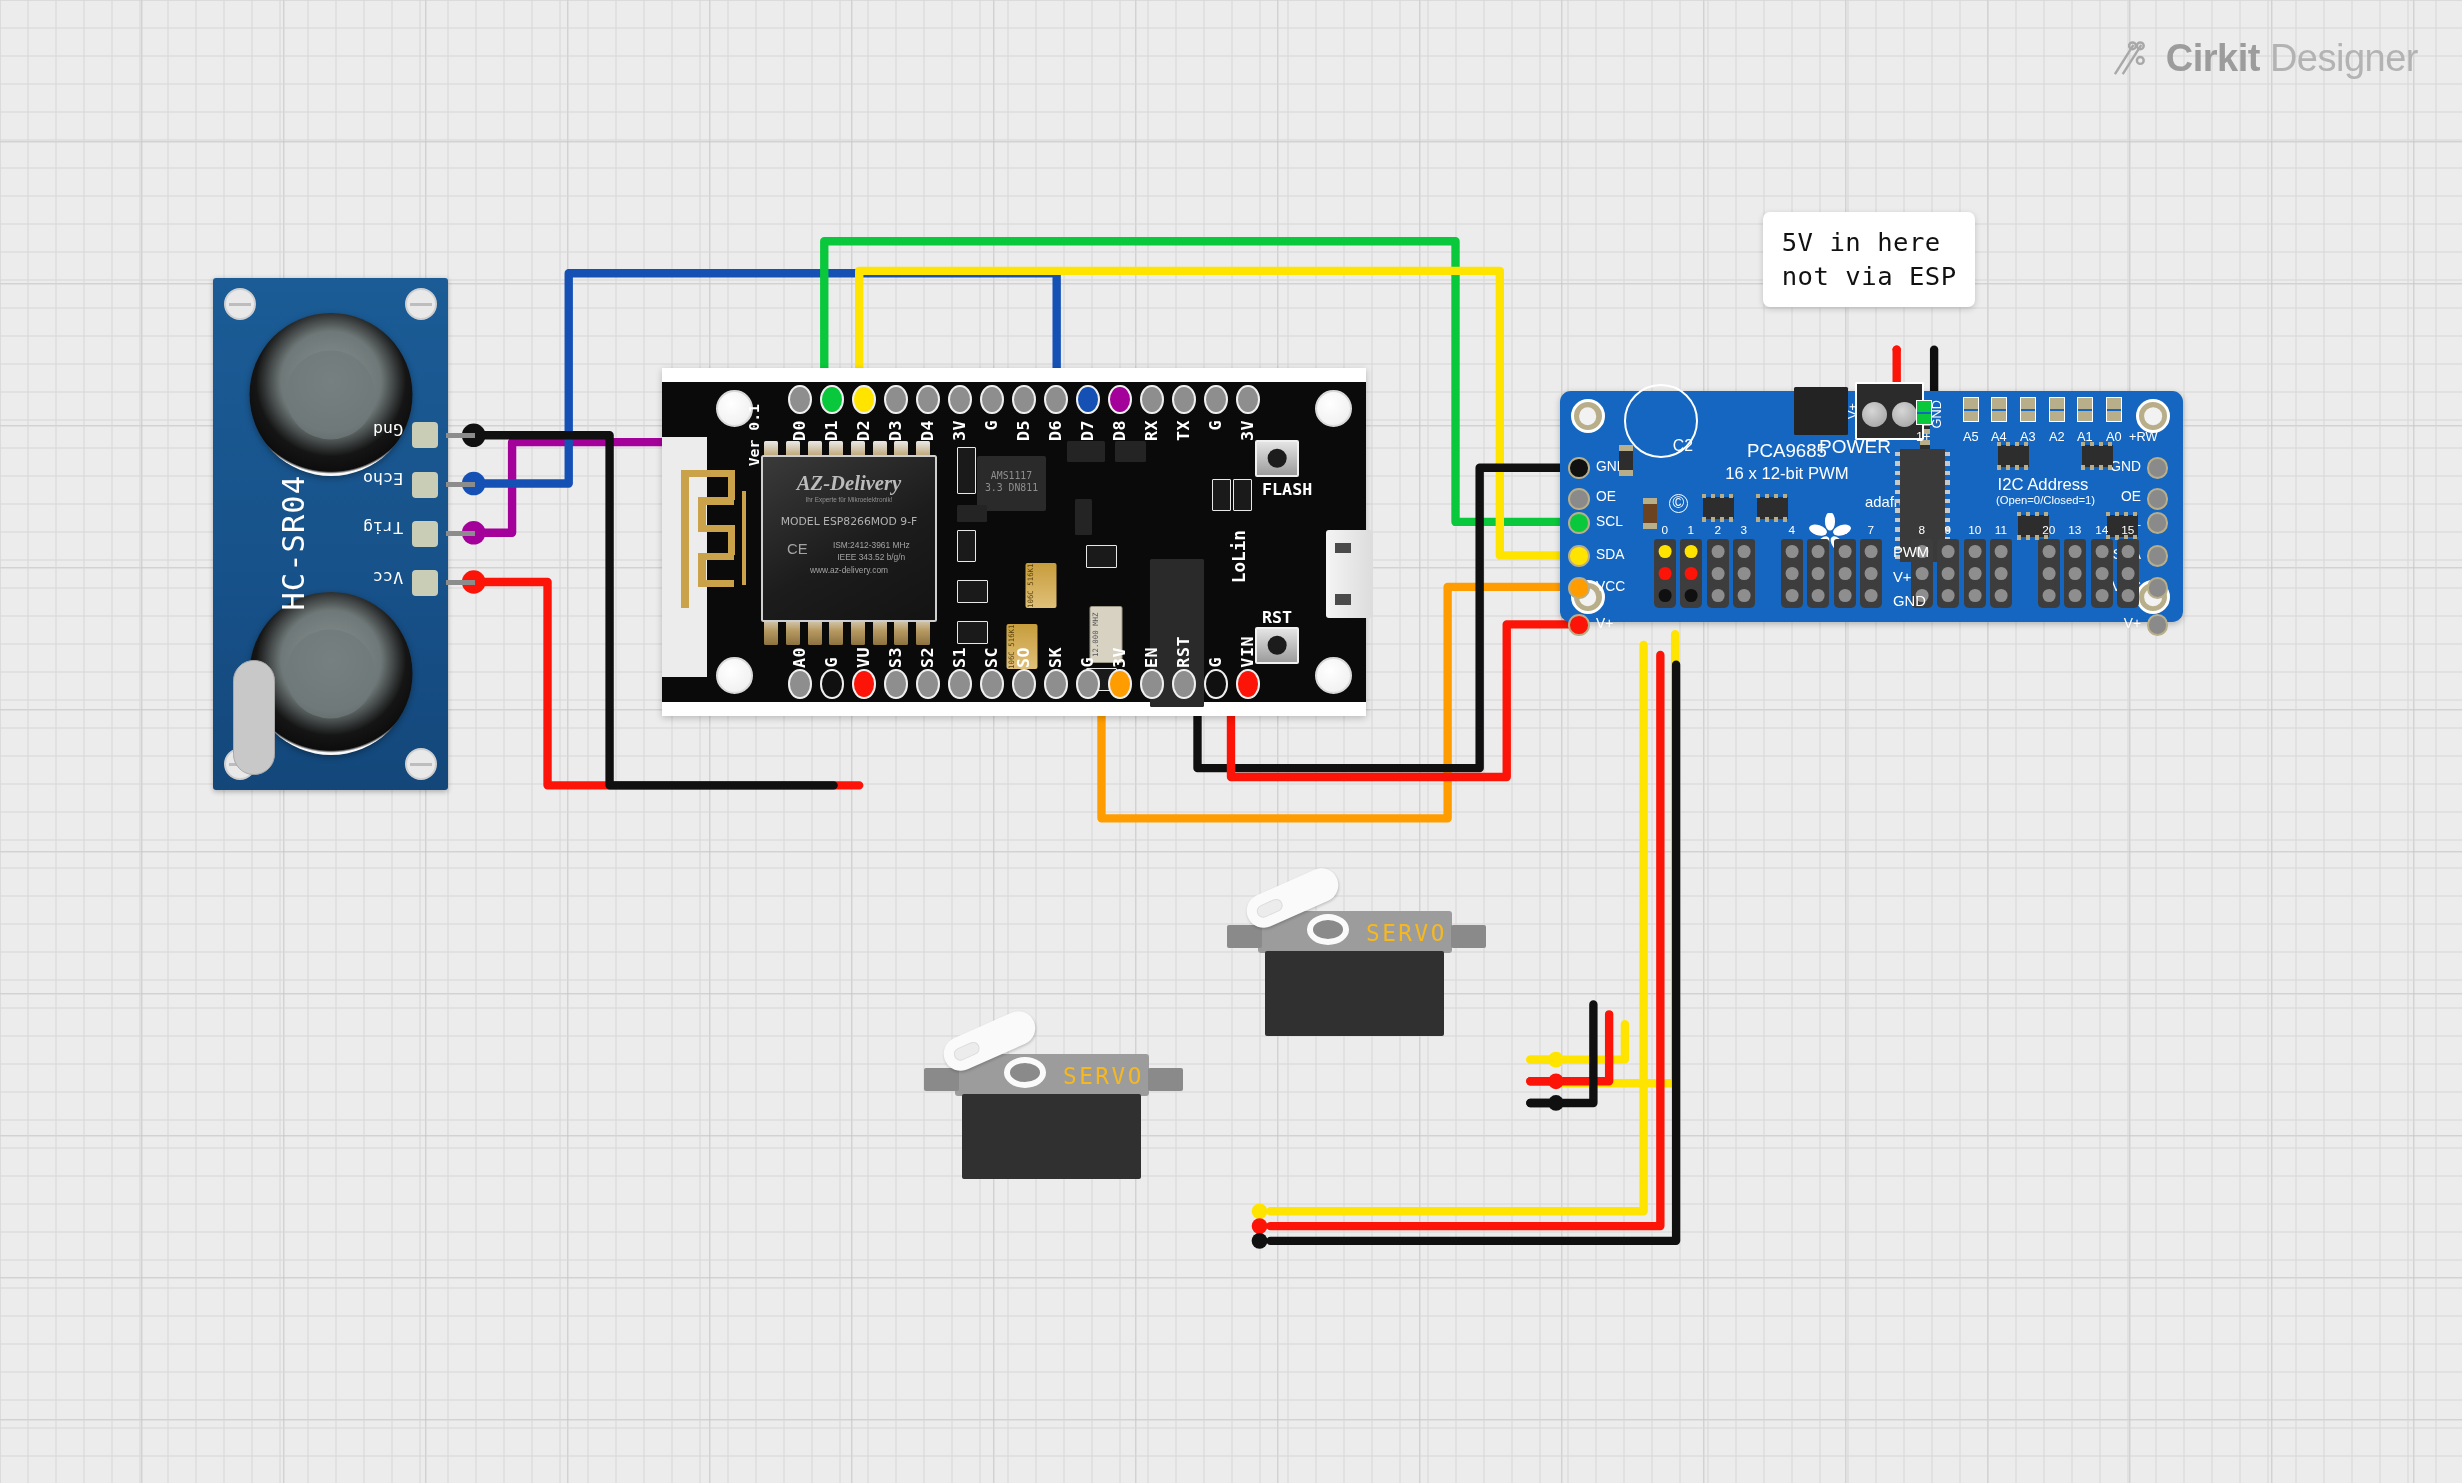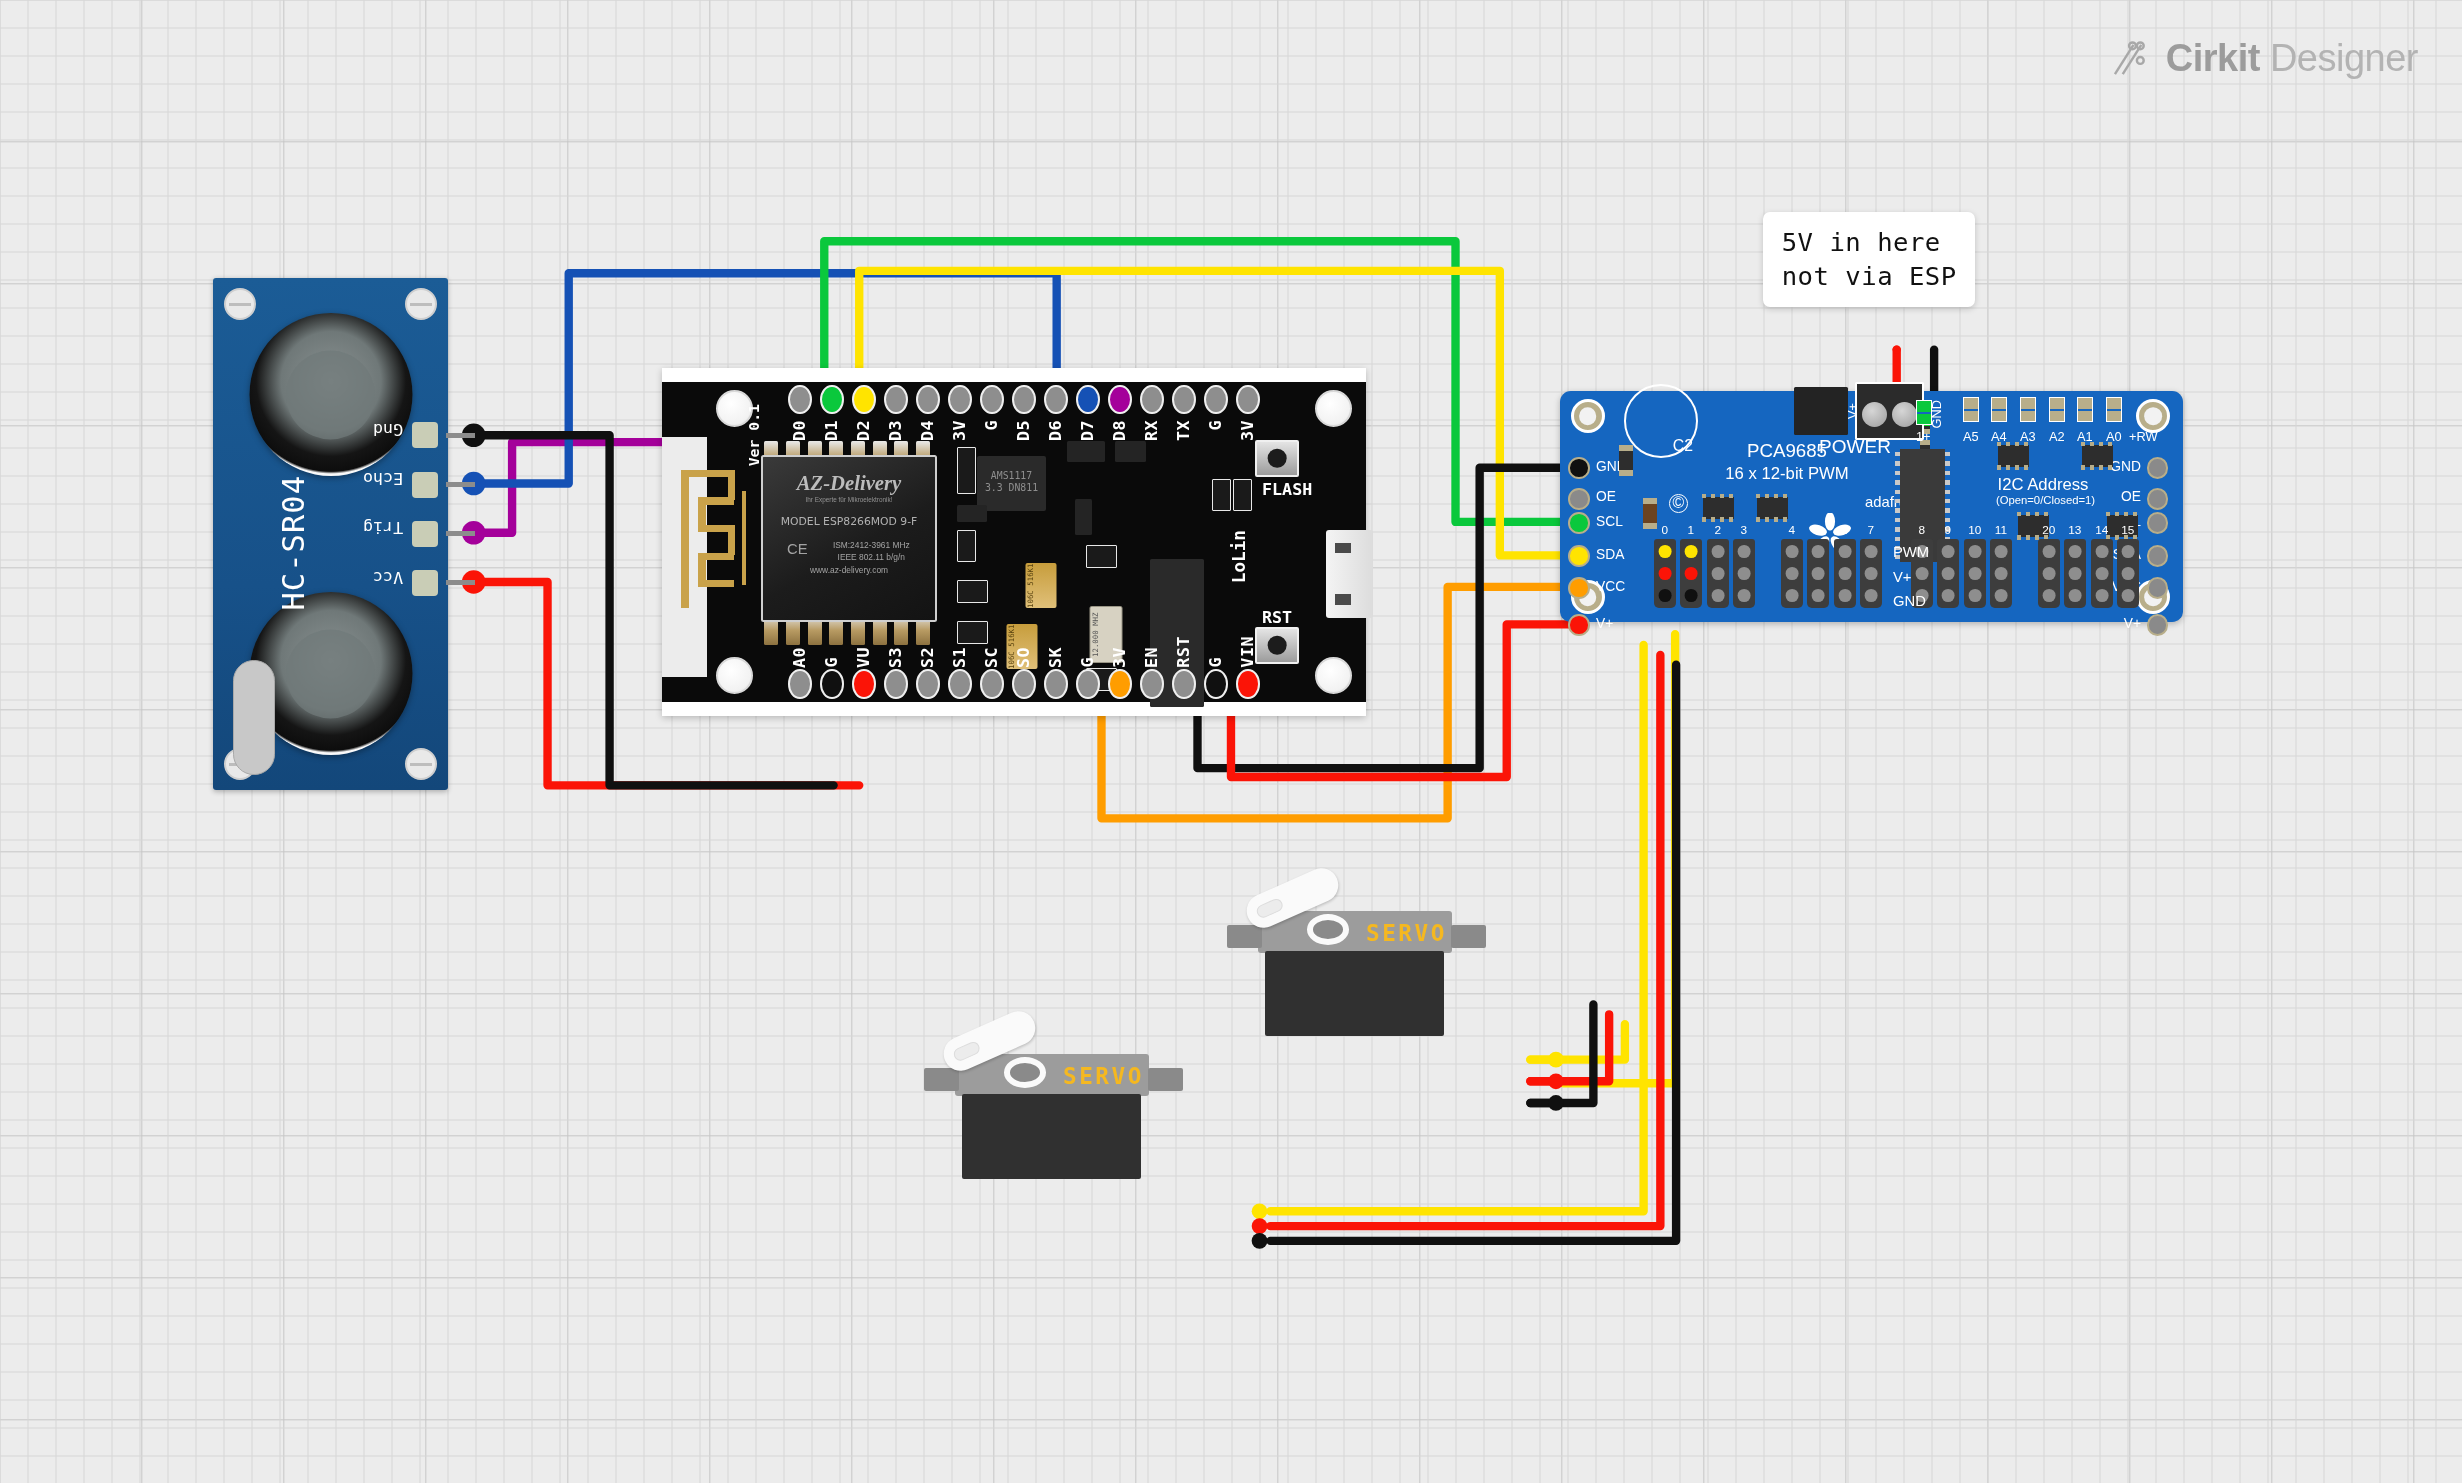--- a/index.html
+++ b/index.html
@@ -157,21 +157,21 @@
   .servo{position:absolute;}
   .servo .horn{position:absolute;width:97px;height:34px;background:#fafafa;border-radius:17.7px;
     transform:rotate(-24deg);box-shadow:0 1.5px 3px rgba(0,0,0,.2);}
   .servo .horn:before{content:"";position:absolute;left:9.8px;top:50%;transform:translateY(-50%);
     width:27.6px;height:12.8px;border-radius:6.9px;background:#ececec;border:1.5px solid #dcdcdc;box-sizing:border-box;}
   .servo .hub{position:absolute;width:42px;height:30.5px;border-radius:50%;background:#8a8a8a;
     border:6.9px solid #fafafa;box-sizing:border-box;}
   .servo .top{position:absolute;width:194px;height:42px;background:#9c9c9c;border-radius:3px;}
   .servo .body{position:absolute;width:179px;height:85px;background:#303030;border-radius:2px;}
   .servo .earL,.servo .earR{position:absolute;width:35px;height:22.7px;background:#8a8a8a;border-radius:2px;}
-  .servo .name{position:absolute;color:#f5b820;font-size:22.7px;font-weight:bold;letter-spacing:2.5px;
+  .servo .name{position:absolute;color:#f5b820;font-size:22.7px;font-weight:normal;letter-spacing:2.5px;
     font-family:"DejaVu Sans Mono",monospace;}
 
   
   #note{position:absolute;left:1763px;top:212px;background:#fff;border-radius:6.9px;
     padding:12.8px 18.7px;box-shadow:0 2px 5.9px rgba(0,0,0,.18);}
   #note div{font-family:"DejaVu Sans Mono",monospace;font-size:25.6px;color:#111;
     line-height:1.35;white-space:nowrap;letter-spacing:0.5px;}
 </style>
 </head>
 <body>
@@ -373,21 +373,21 @@
       <i style="left:61px;top:21.7px;width:3.9px;height:94px;background:#c9a24a"></i>
     </div>
 
     <div id="espmodule">
       <div class="m1">AZ-Delivery</div>
       <div class="m2">Ihr Experte für Mikroelektronik!</div>
       <div class="m3">MODEL ESP8266MOD 9-F</div>
       <div class="m4">
         <span style="float:left;font-size:14.8px;margin-left:24px;">CE</span>
         <div>ISM:2412-3961 MHz</div>
-        <div>IEEE 802.11 b/g/n</div>
+        <div>IEEE 343.52 b/g/n</div>
         <div>www.az-delivery.com</div>
       </div>
     </div>
 
     <div id="ams">
       <span>AMS1117</span><br>
       <span>3.3  DN811</span>
     </div>
     <div class="esp-sm" style="left:295px;top:65px;width:16.7px;height:45px"></div>
     <div class="esp-sm" style="left:295px;top:148px;width:16.7px;height:30.5px"></div>

